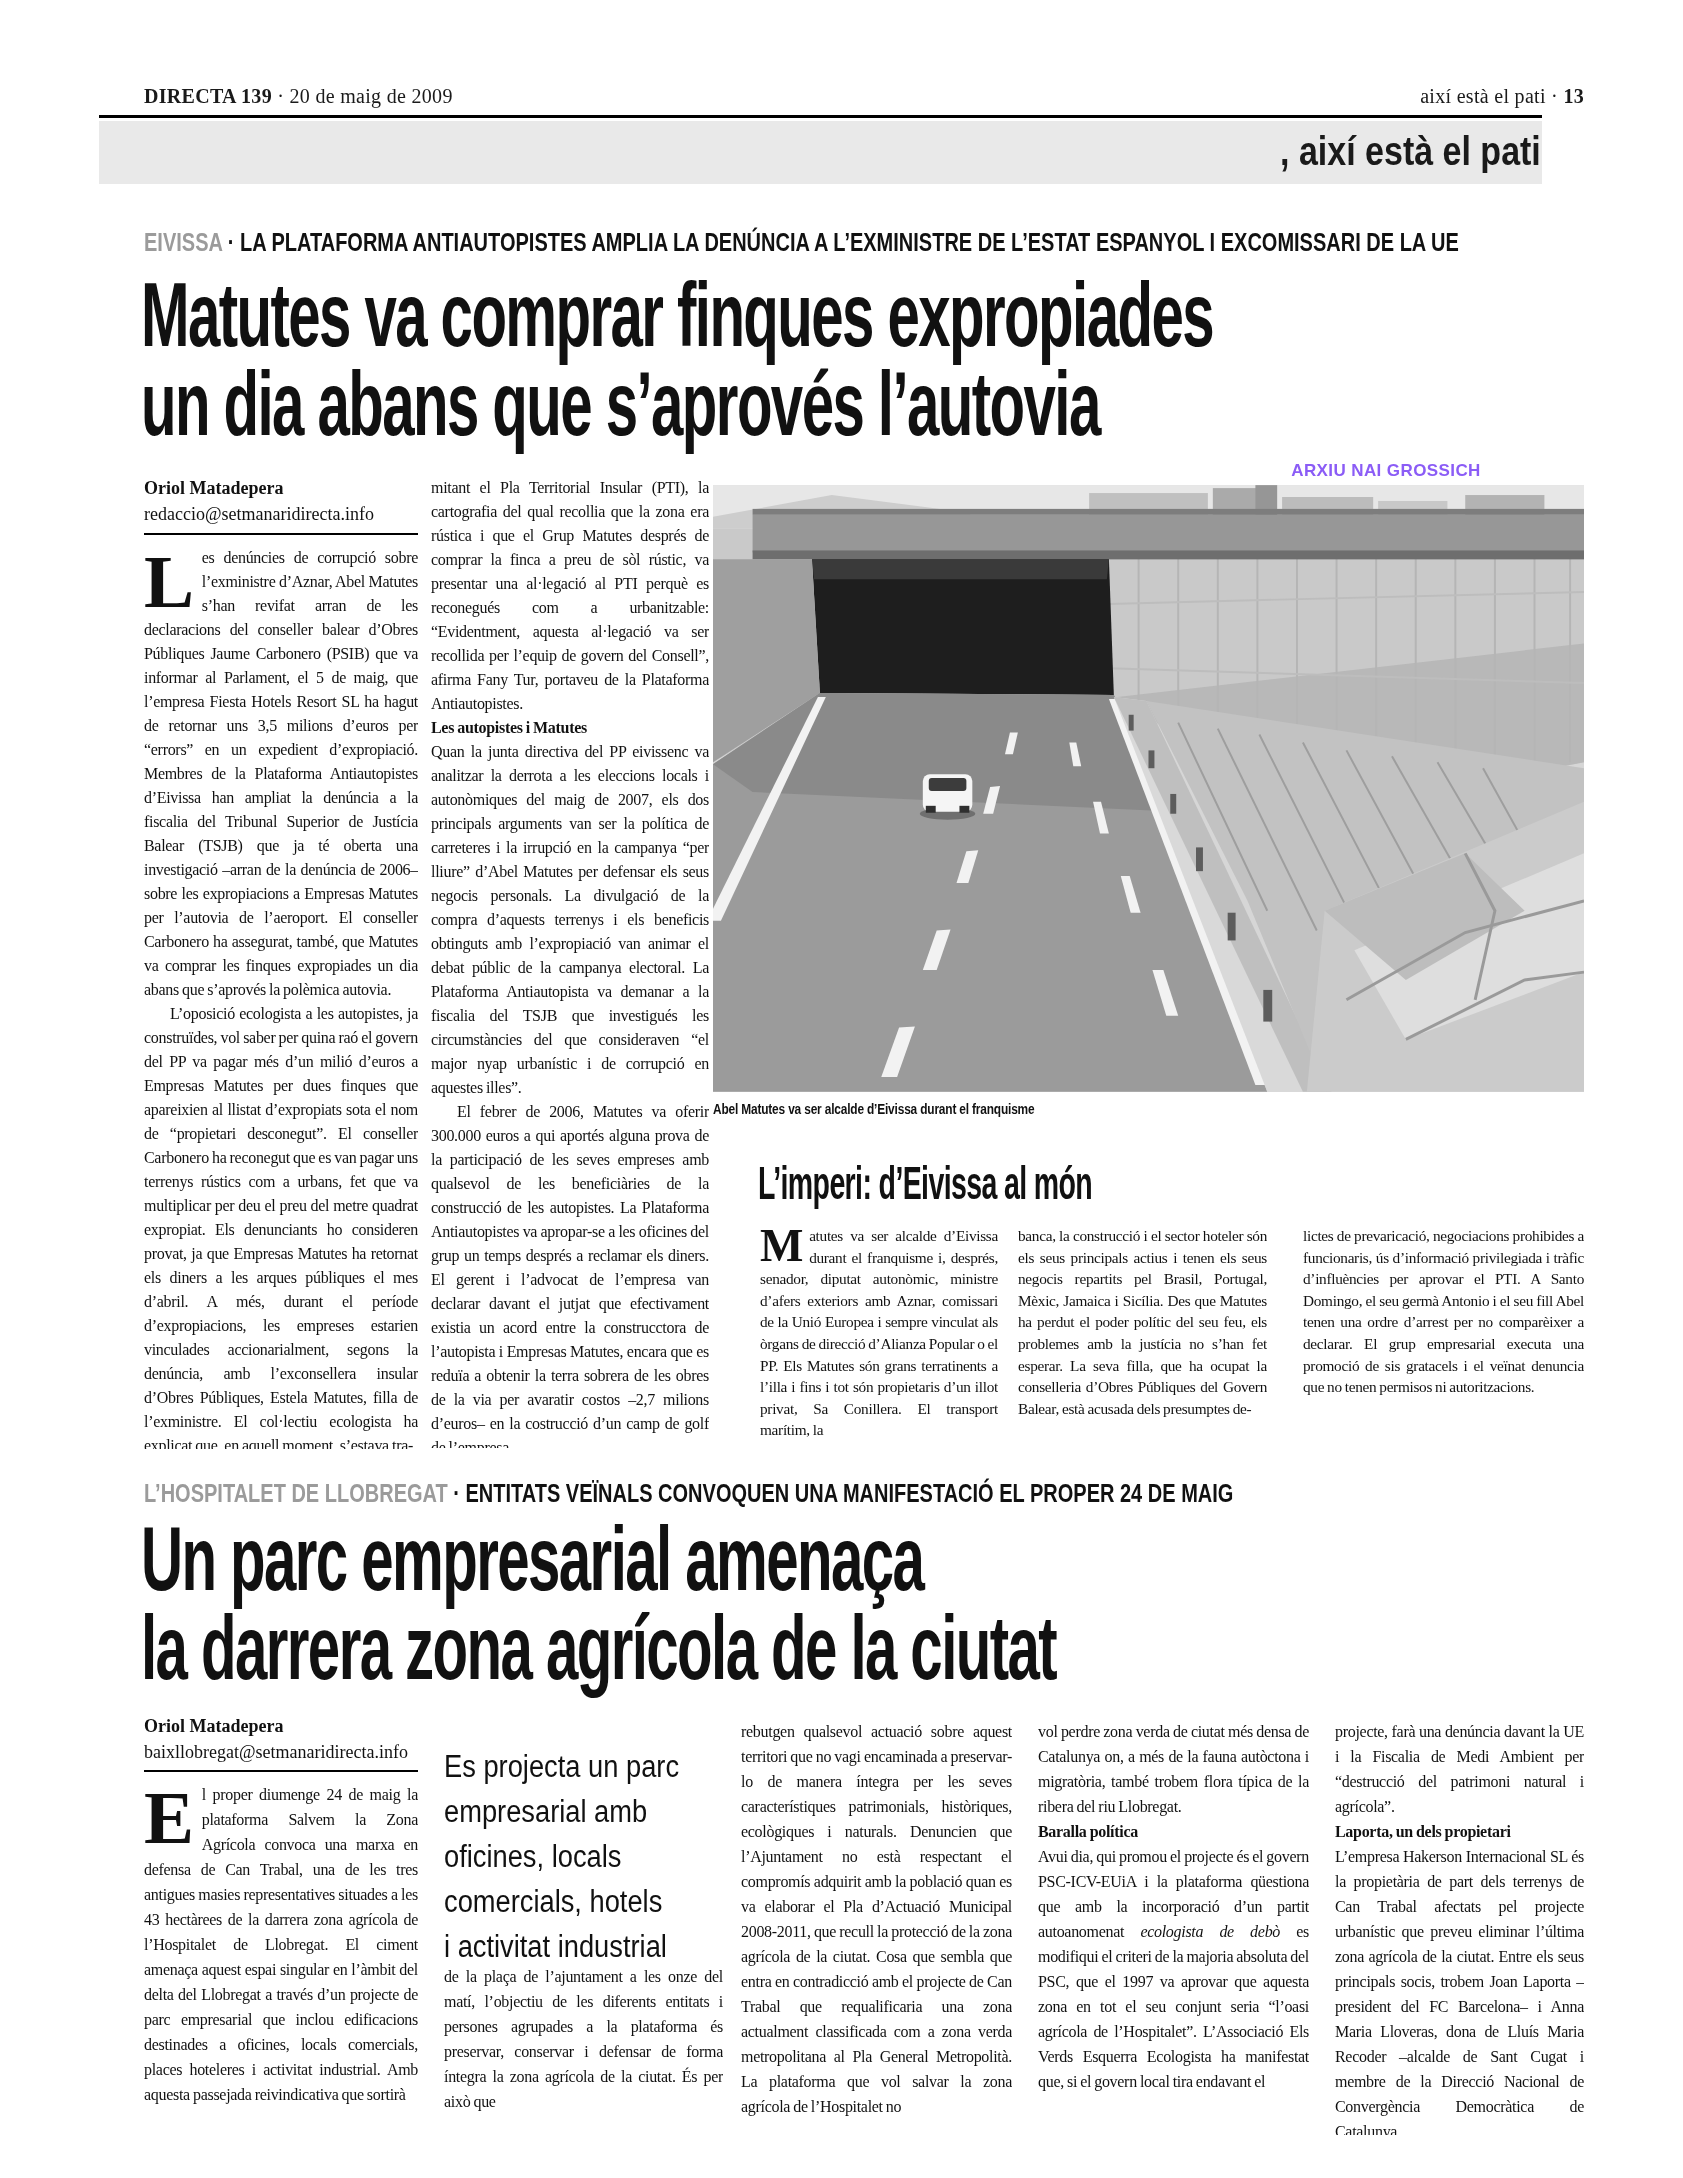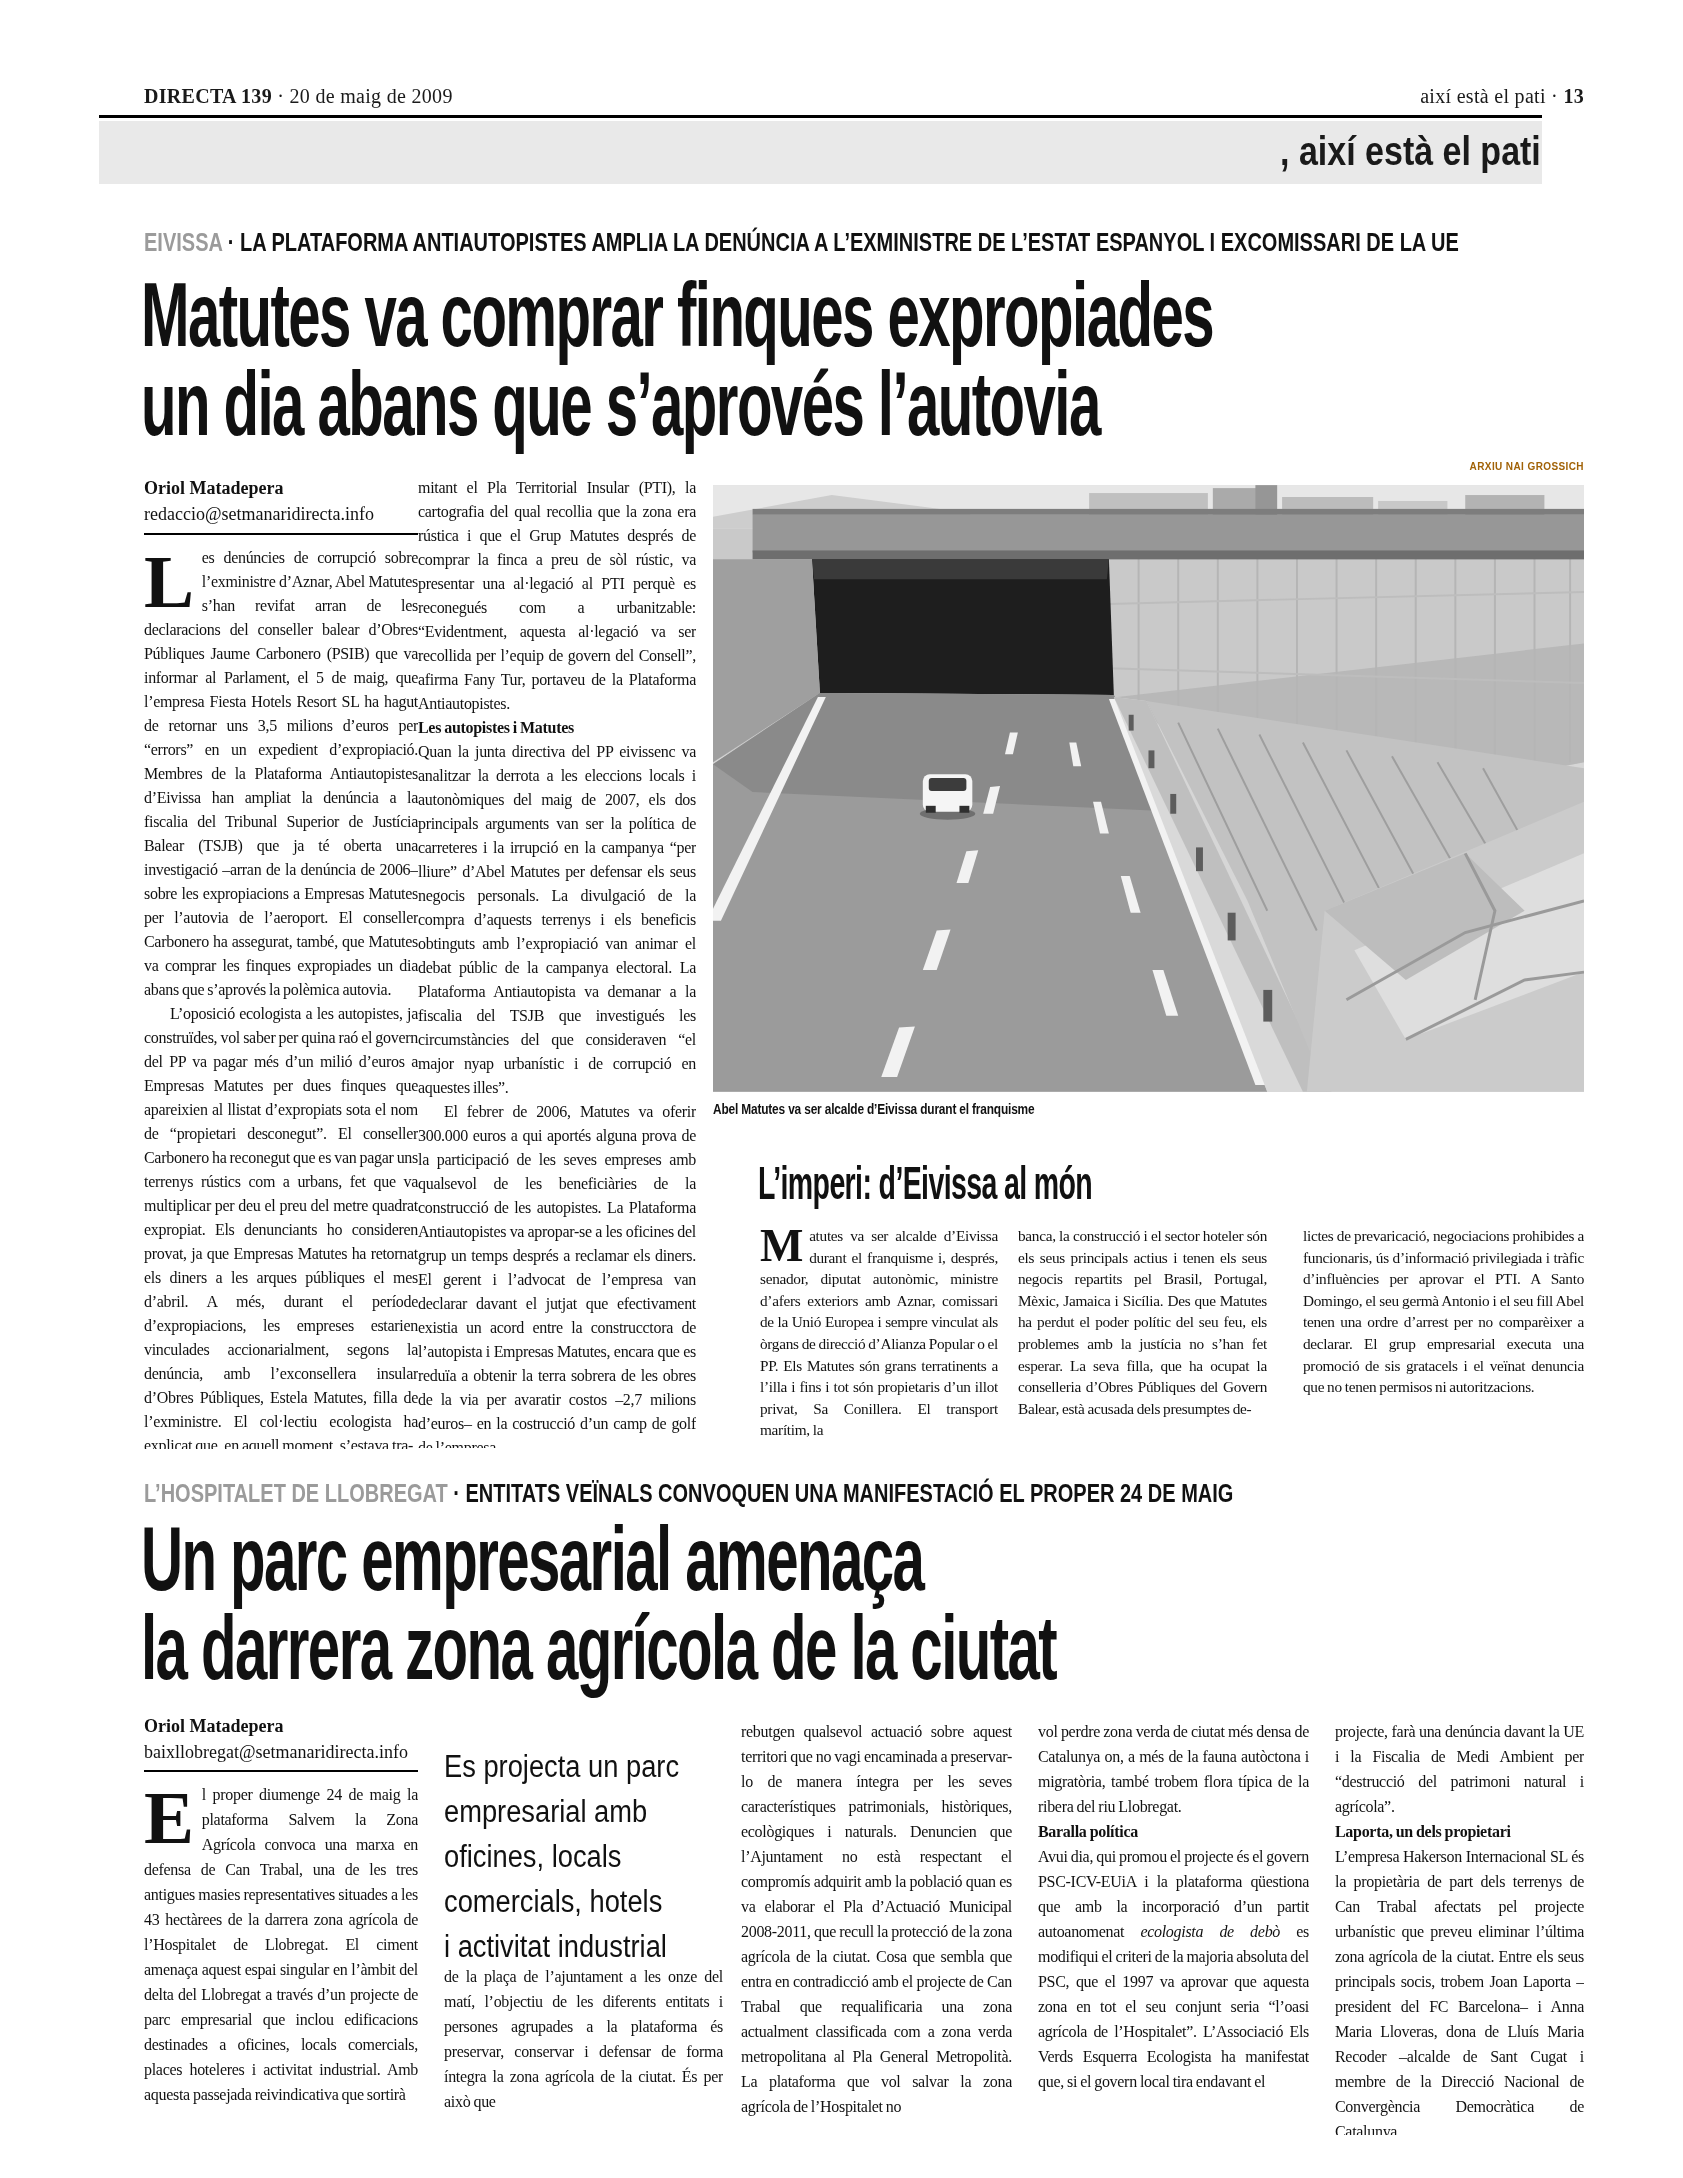--- a/index.html
+++ b/index.html
@@ -33,22 +33,22 @@
   .bodycol p.subhead{font-weight:700;text-align:left}
   .a2 .bodycol{line-height:25px}
   .dropcap{float:left;font-weight:700;font-size:75px;line-height:59px;padding:6px 8px 0 0}
   .dropcap-sm{float:left;font-weight:700;font-size:46px;line-height:36px;padding:3px 6px 0 0}
   .it{font-style:italic}
   
   .imperi-title{font-family:"Liberation Sans",sans-serif;font-weight:700;font-size:46px;letter-spacing:-1px}
   .imperi .bodycol{font-size:15.3px;line-height:21.6px}
   
   .caption{font-family:"Liberation Sans",sans-serif;font-weight:700;font-size:14px;letter-spacing:-0.2px}
-  .credit{font-family:"Liberation Sans",sans-serif;font-weight:700;font-size:10px;
-          letter-spacing:0.4px;text-align:right;color:#a16207}
+  .credit{font-family:"Liberation Sans",sans-serif;font-weight:700;font-size:17px;
+          letter-spacing:0.4px;text-align:center;color:#8b5cf6}
   
   .pq{font-family:"Liberation Sans",sans-serif;font-size:31px;line-height:45px;color:#111;
       transform:scaleX(.88);transform-origin:0 0;width:327px}
   .pq span{white-space:pre-line;display:block}
   svg{display:block}
 </style>
 </head>
 <body>
 
 <div id="page">
@@ -85,21 +85,21 @@
     <div class="name">Oriol Matadepera</div>
     <div>redaccio@setmanaridirecta.info</div>
   </div>
   <div class="abs rule" style="left:144px;top:533px;width:274px;height:2px"></div>
 
   <div class="abs bodycol" style="left:144px;top:546px;width:274px;height:903px">
     <p><span class="dropcap">L</span><span>es denúncies de corrupció sobre l’exministre d’Aznar, Abel Matutes s’han revifat arran de les declaracions del conseller balear d’Obres Públiques Jaume Carbonero (PSIB) que va informar al Parlament, el 5 de maig, que l’empresa Fiesta Hotels Resort SL ha hagut de retornar uns 3,5 milions d’euros per “errors” en un expedient d’expropiació. Membres de la Plataforma Antiautopistes d’Eivissa han ampliat la denúncia a la fiscalia del Tribunal Superior de Justícia Balear (TSJB) que ja té oberta una investigació –arran de la denúncia de 2006– sobre les expropiacions a Empresas Matutes per l’autovia de l’aeroport. El conseller Carbonero ha assegurat, també, que Matutes va comprar les finques expropiades un dia abans que s’aprovés la polèmica autovia.</span></p>
     <p class="indent">L’oposició ecologista a les autopistes, ja construïdes, vol saber per quina raó el govern del PP va pagar més d’un milió d’euros a Empresas Matutes per dues finques que apareixien al llistat d’expropiats sota el nom de “propietari desconegut”. El conseller Carbonero ha reconegut que es van pagar uns terrenys rústics com a urbans, fet que va multiplicar per deu el preu del metre quadrat expropiat. Els denunciants ho consideren provat, ja que Empresas Matutes ha retornat els diners a les arques públiques el mes d’abril. A més, durant el període d’expropiacions, les empreses estarien vinculades accionarialment, segons la denúncia, amb l’exconsellera insular d’Obres Públiques, Estela Matutes, filla de l’exministre. El col·lectiu ecologista ha explicat que, en aquell moment, s’estava tra-</p>
   </div>
 
-  <div class="abs bodycol" style="left:418px;top:476px;width:278px;height:972px">
+  <div class="abs bodycol" style="left:431px;top:476px;width:278px;height:972px">
     <p>mitant el Pla Territorial Insular (PTI), la cartografia del qual recollia que la zona era rústica i que el Grup Matutes després de comprar la finca a preu de sòl rústic, va presentar una al·legació al PTI perquè es reconegués com a urbanitzable: “Evidentment, aquesta al·legació va ser recollida per l’equip de govern del Consell”, afirma Fany Tur, portaveu de la Plataforma Antiautopistes.</p>
     <p class="subhead">Les autopistes i Matutes</p>
     <p>Quan la junta directiva del PP eivissenc va analitzar la derrota a les eleccions locals i autonòmiques del maig de 2007, els dos principals arguments van ser la política de carreteres i la irrupció en la campanya “per lliure” d’Abel Matutes per defensar els seus negocis personals. La divulgació de la compra d’aquests terrenys i els beneficis obtinguts amb l’expropiació van animar el debat públic de la campanya electoral. La Plataforma Antiautopista va demanar a la fiscalia del TSJB que investigués les circumstàncies del que consideraven “el major nyap urbanístic i de corrupció en aquestes illes”.</p>
     <p class="indent">El febrer de 2006, Matutes va oferir 300.000 euros a qui aportés alguna prova de la participació de les seves empreses amb qualsevol de les beneficiàries de la construcció de les autopistes. La Plataforma Antiautopistes va apropar-se a les oficines del grup un temps després a reclamar els diners. El gerent i l’advocat de l’empresa van declarar davant el jutjat que efectivament existia un acord entre la construcctora de l’autopista i Empresas Matutes, encara que es reduïa a obtenir la terra sobrera de les obres de la via per avaratir costos –2,7 milions d’euros– en la costrucció d’un camp de golf de l’empresa.</p>
   </div>
 
   <div class="abs credit" style="left:1188px;top:461px;width:396px">ARXIU NAI GROSSICH</div>
 
   <div class="abs" style="left:713px;top:485px;width:871px;height:607px;overflow:hidden">
     <svg width="871" height="607" viewBox="0 0 880 613">

